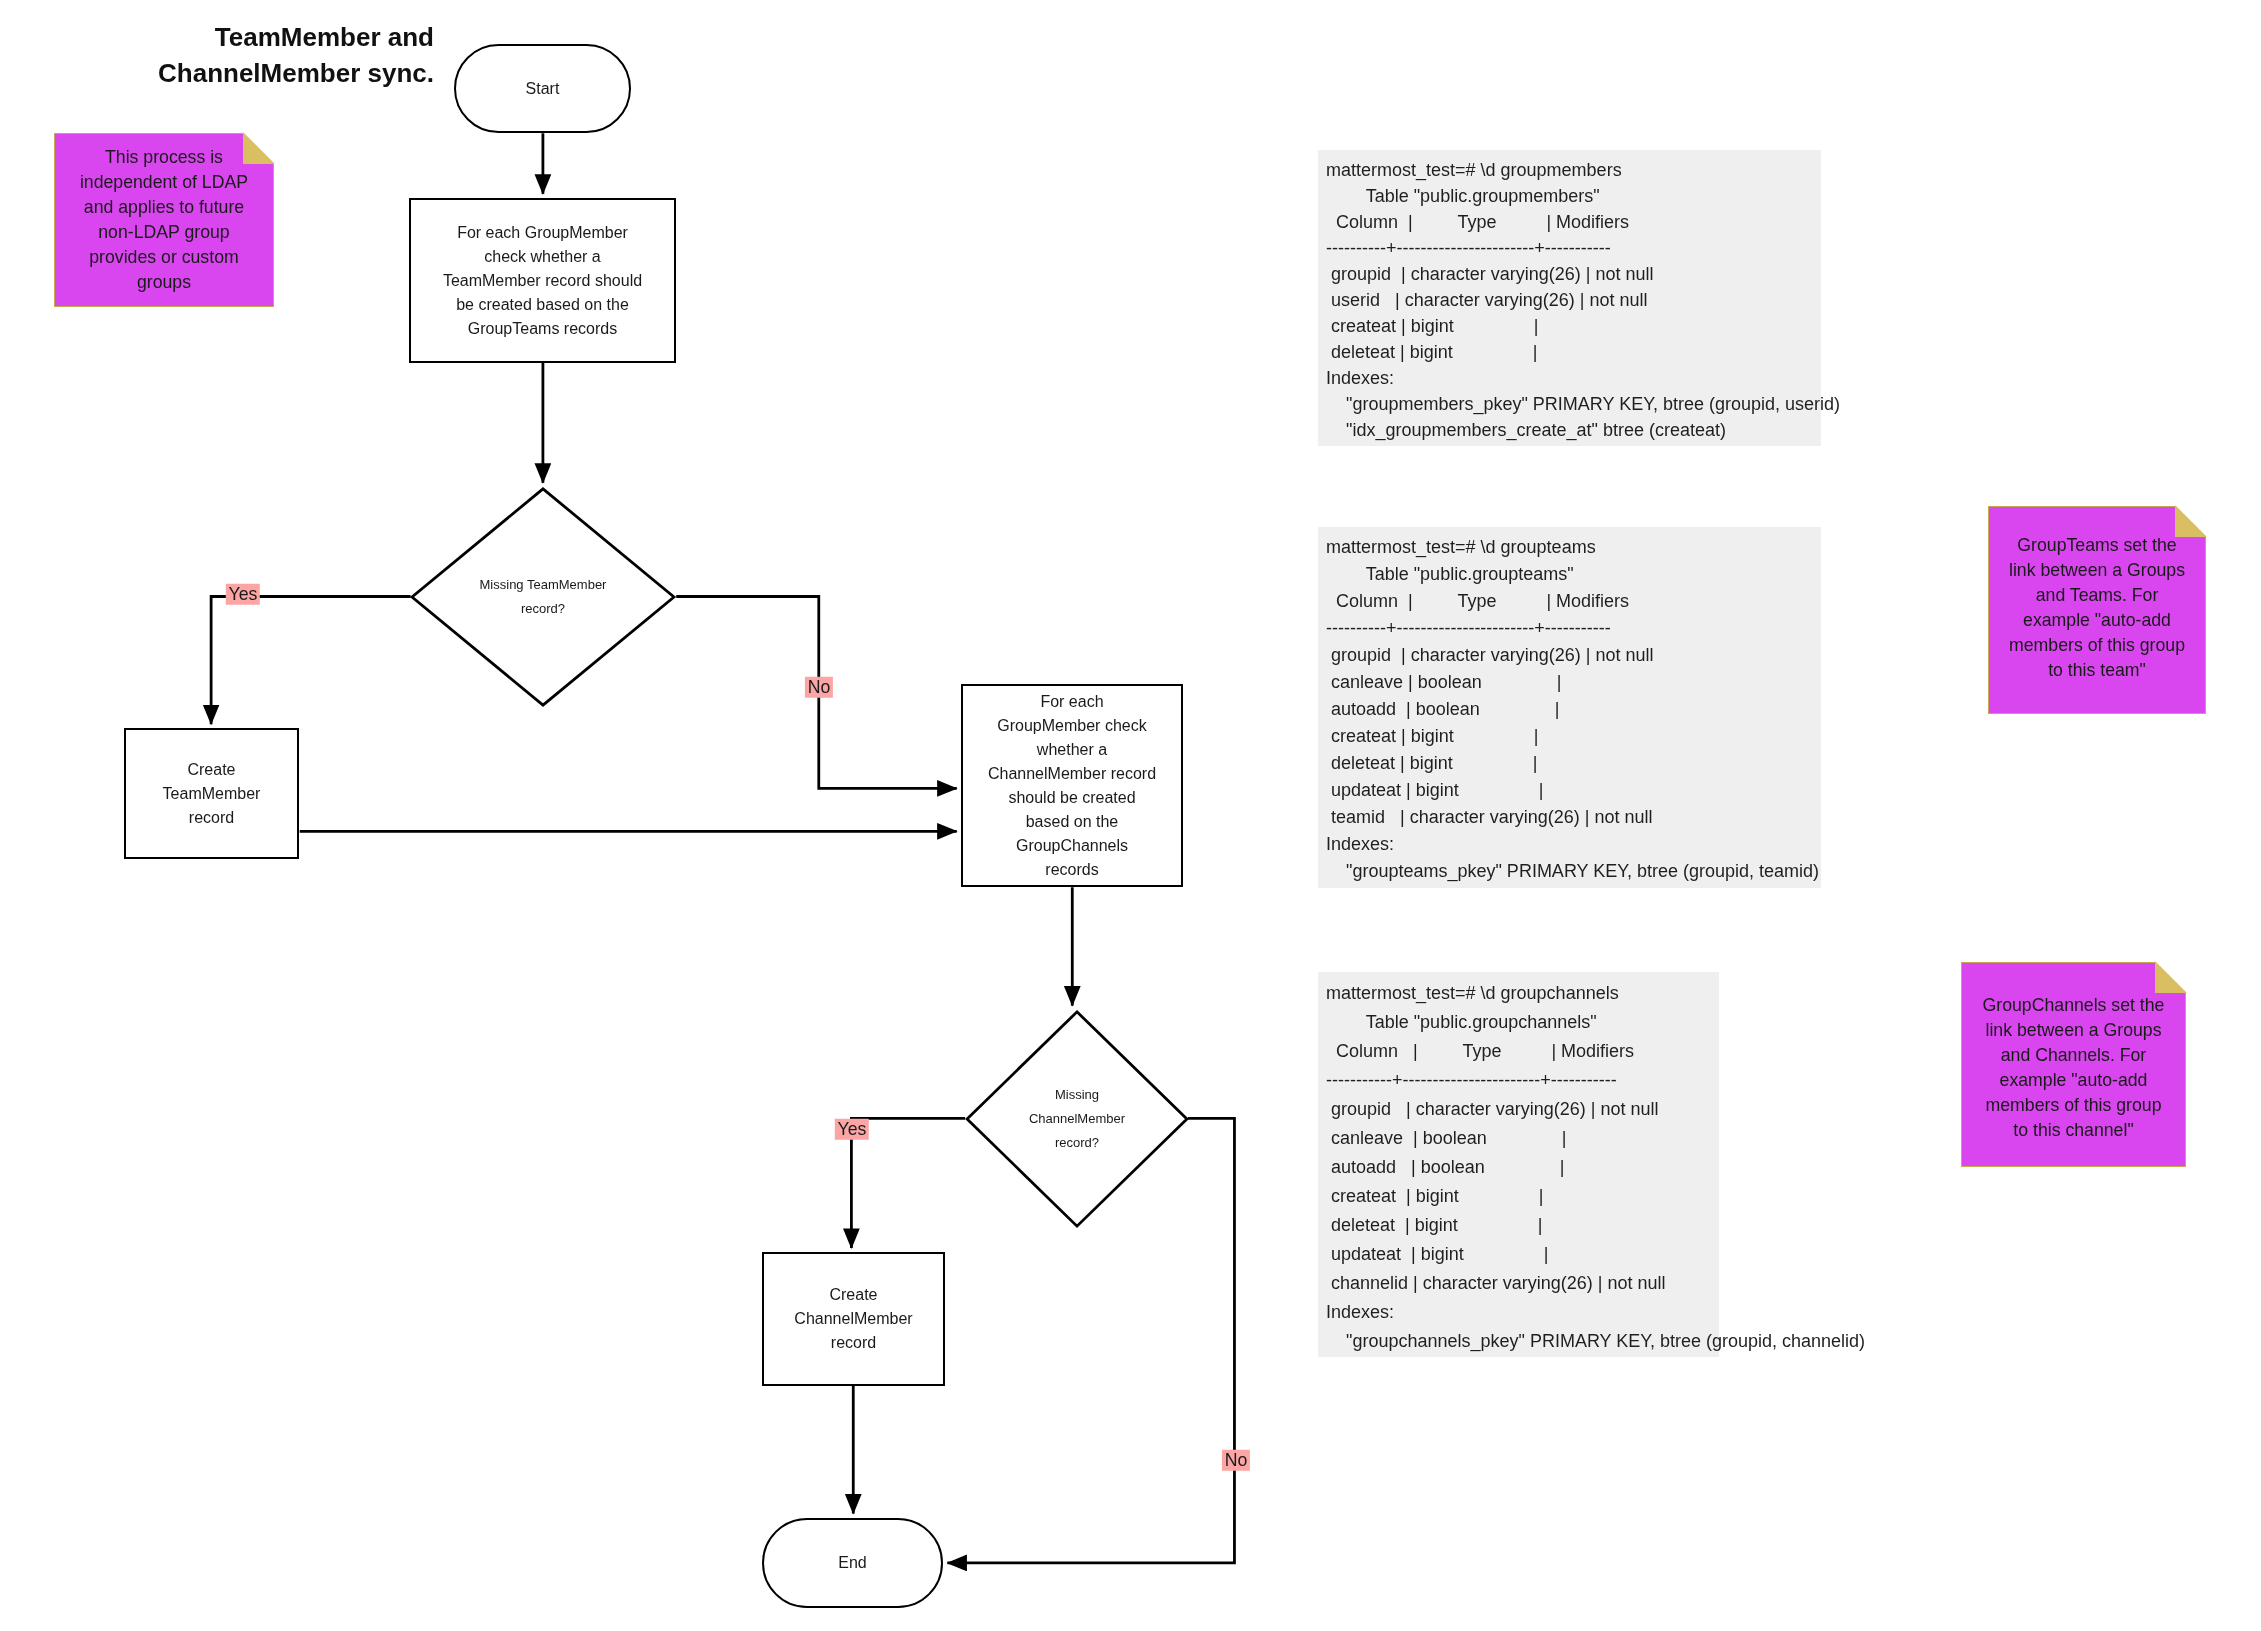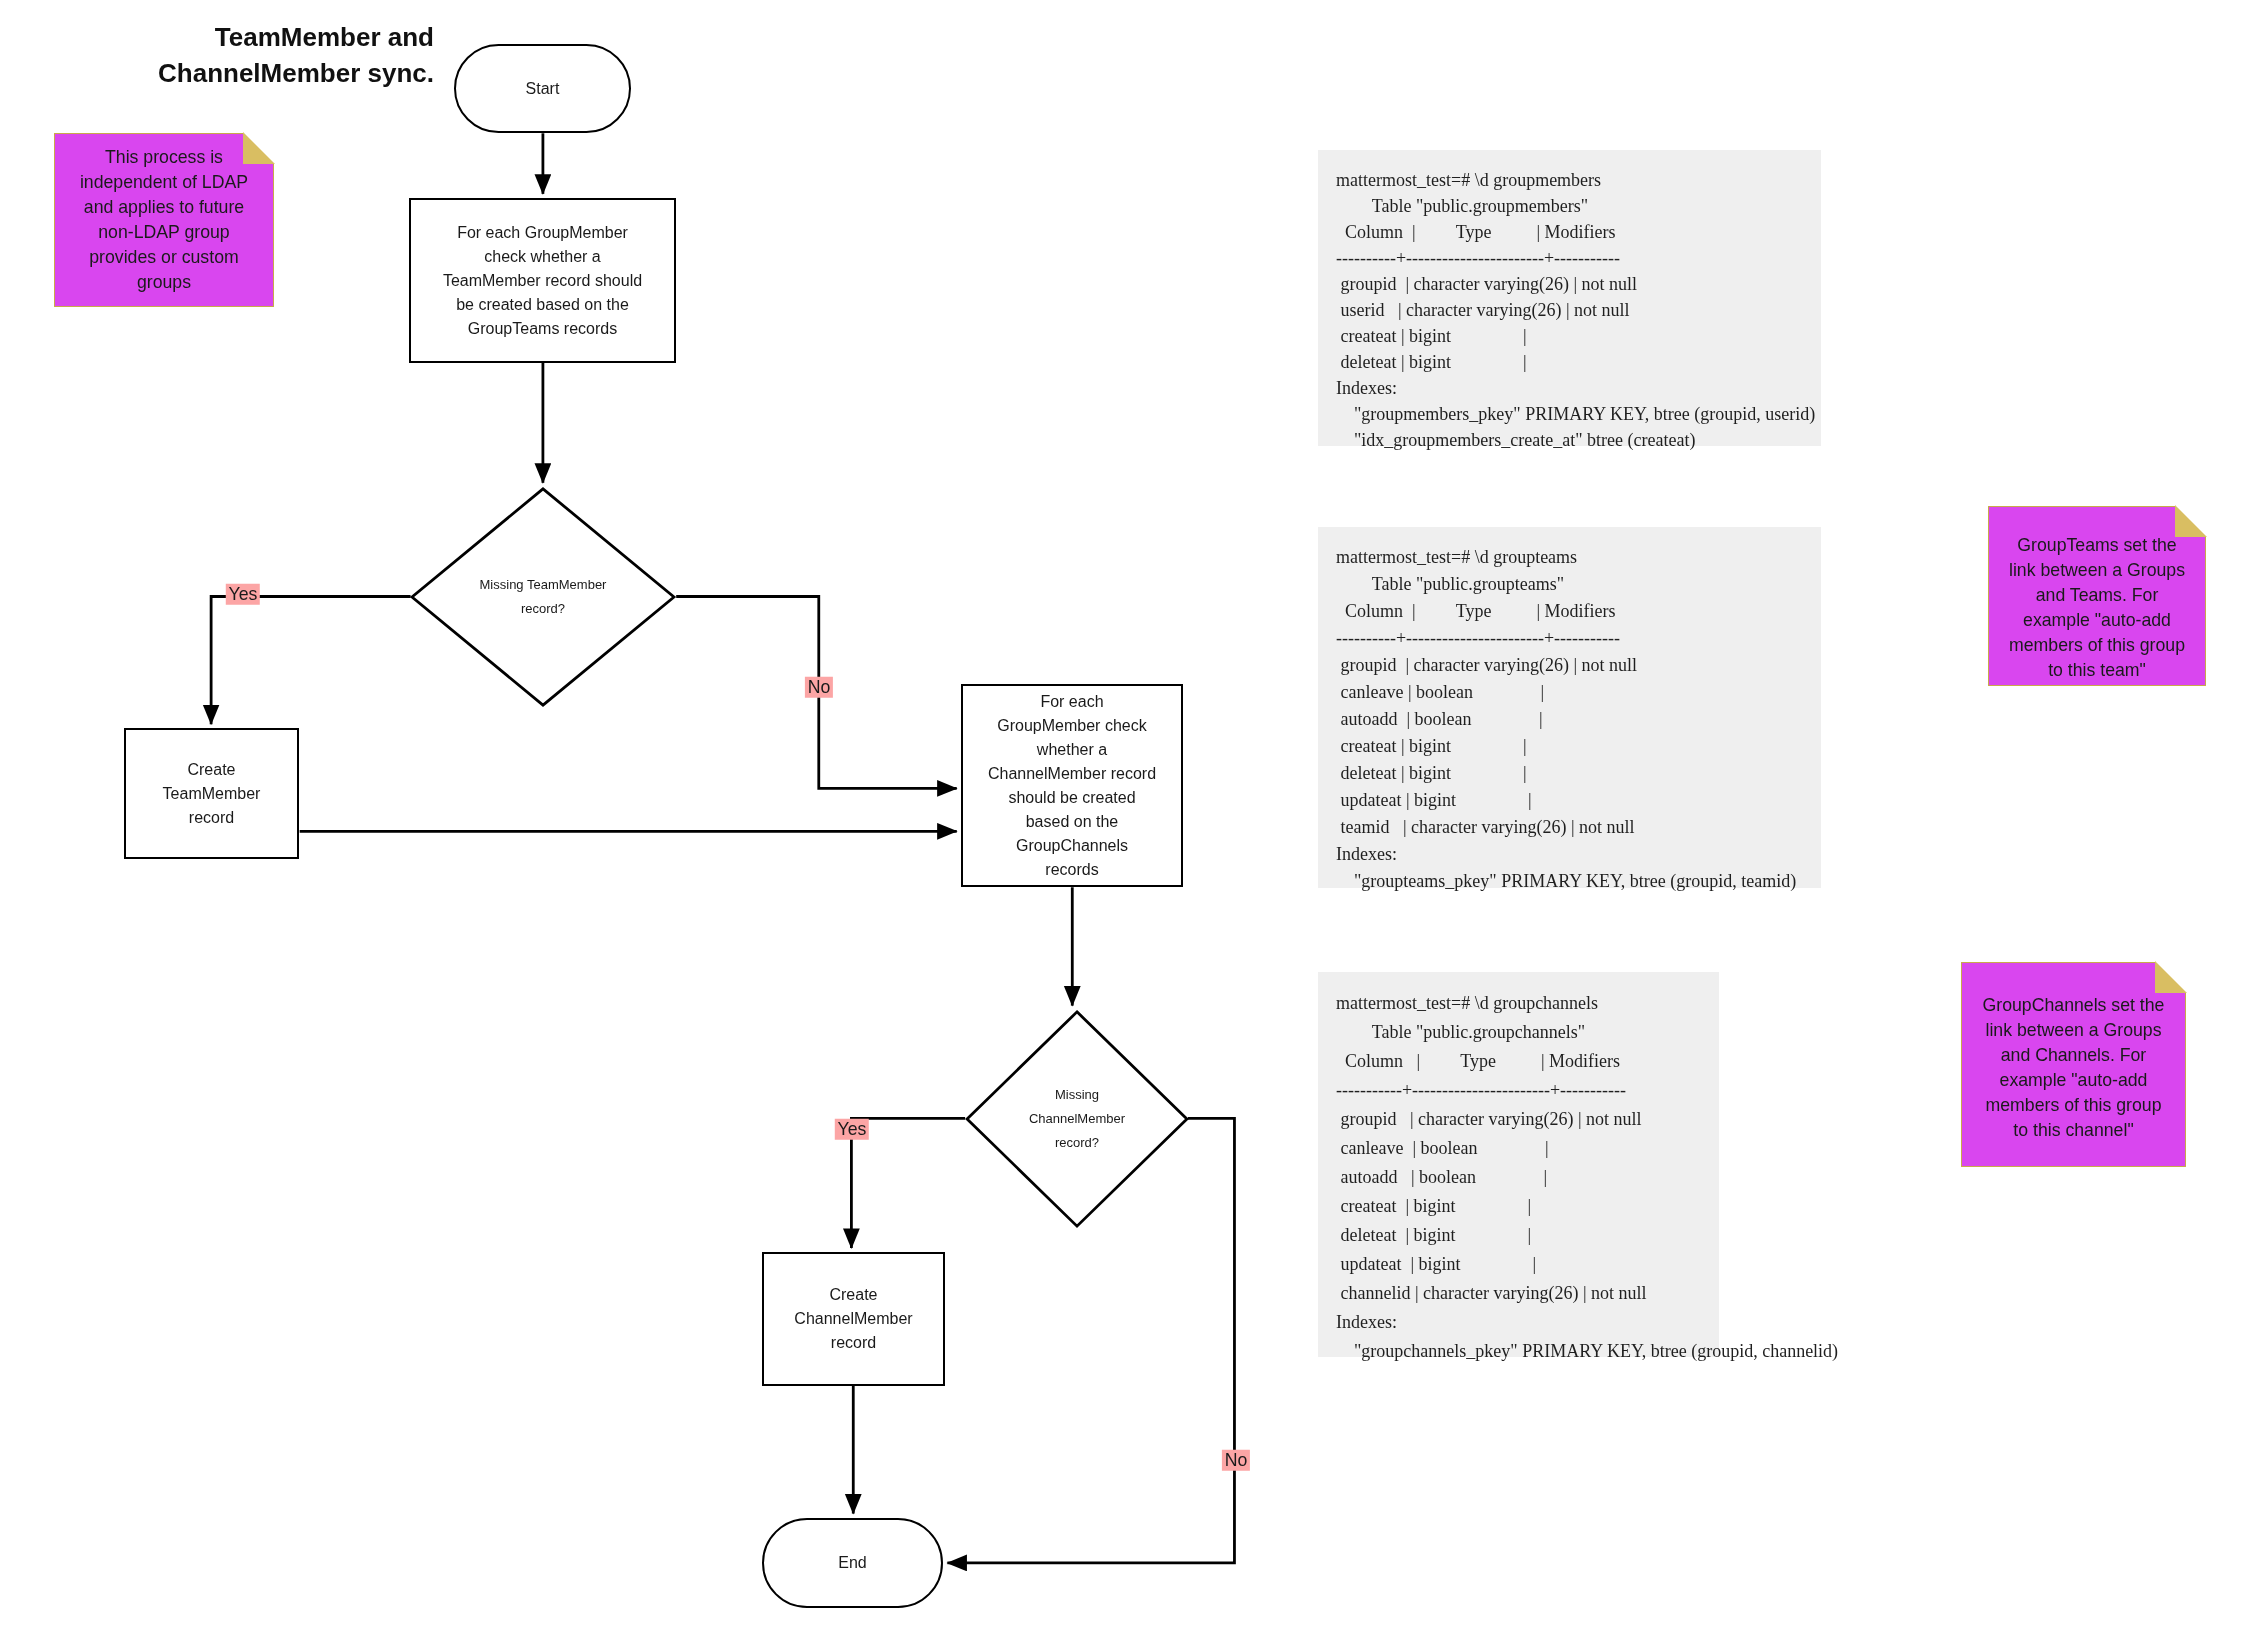--- a/index.html
+++ b/index.html
@@ -43,21 +43,21 @@
   
   .edge-label{
     background:#fca5a5;font-size:17.7px;line-height:20.5px;padding:0 2.8px;
     transform:translate(-50%,-50%);white-space:nowrap;
   }
 
   
   .codeblock{left:1324px;}
   .code-bg{position:absolute;left:-6.5px;top:-4.7px;background:#efefef;}
   .codeblock pre{
-    position:relative;margin:12px;font-family:Liberation Serif, serif;
+    position:relative;margin:2px;font-family:Liberation Sans, sans-serif;
     font-size:18px;color:#1f1f1f;
   }
   #code1 pre{line-height:26px;}
   #code2 pre{line-height:27px;}
   #code3 pre{line-height:29px;}
   #code1 .code-bg{width:503px;height:296px;}
   #code2 .code-bg{width:503px;height:361px;}
   #code3 .code-bg{width:401px;height:385px;}
 
   svg.connectors{position:absolute;left:0;top:0;pointer-events:none;}
@@ -92,21 +92,21 @@
   <div class="abs note" style="left:54px;top:133px;width:220px;height:174px;">
     <div class="fold"></div>
     <div class="note-text pre-line" style="padding-top:11.2px;">This process is
 independent of LDAP
 and applies to future
 non-LDAP group
 provides or custom
 groups</div>
   </div>
 
-  <div class="abs note" style="left:1988px;top:506px;width:218px;height:180px;">
+  <div class="abs note" style="left:1988px;top:506px;width:218px;height:208px;">
     <div class="fold"></div>
     <div class="note-text pre-line" style="padding-top:26px;">GroupTeams set the
 link between a Groups
 and Teams. For
 example "auto-add
 members of this group
 to this team"</div>
   </div>
 
   <div class="abs note" style="left:1961px;top:962px;width:225px;height:205px;">

